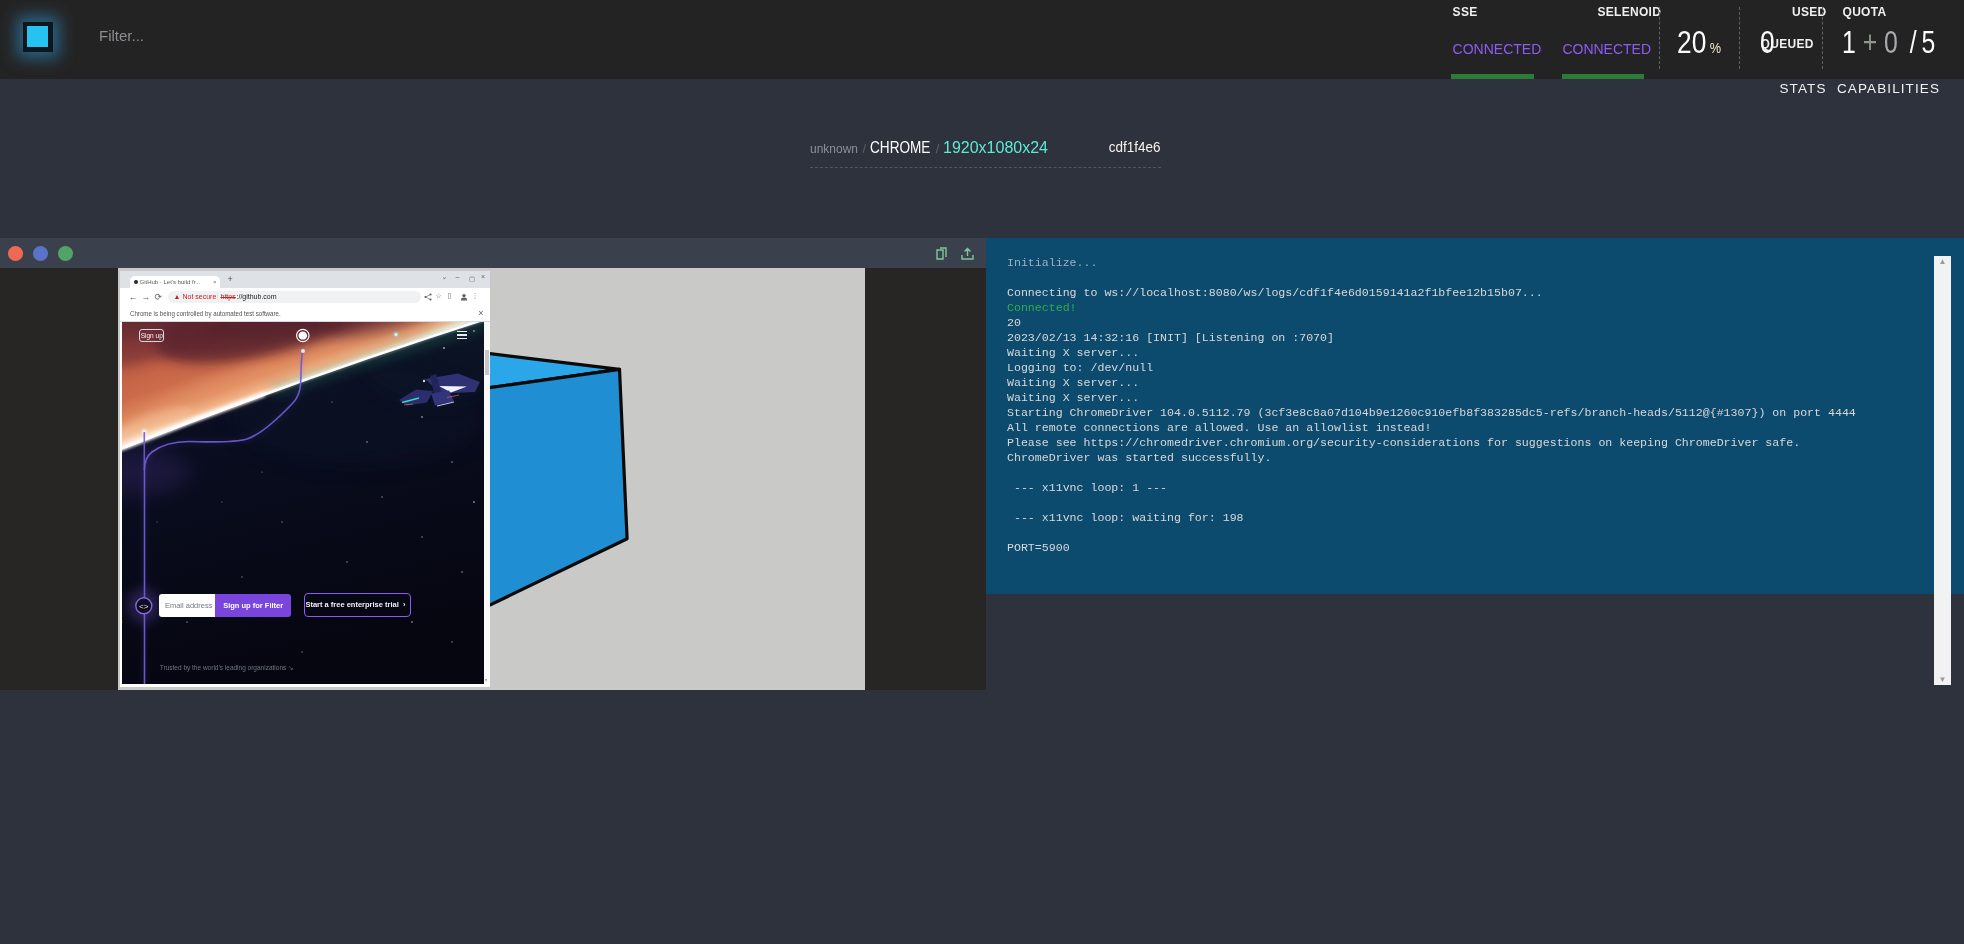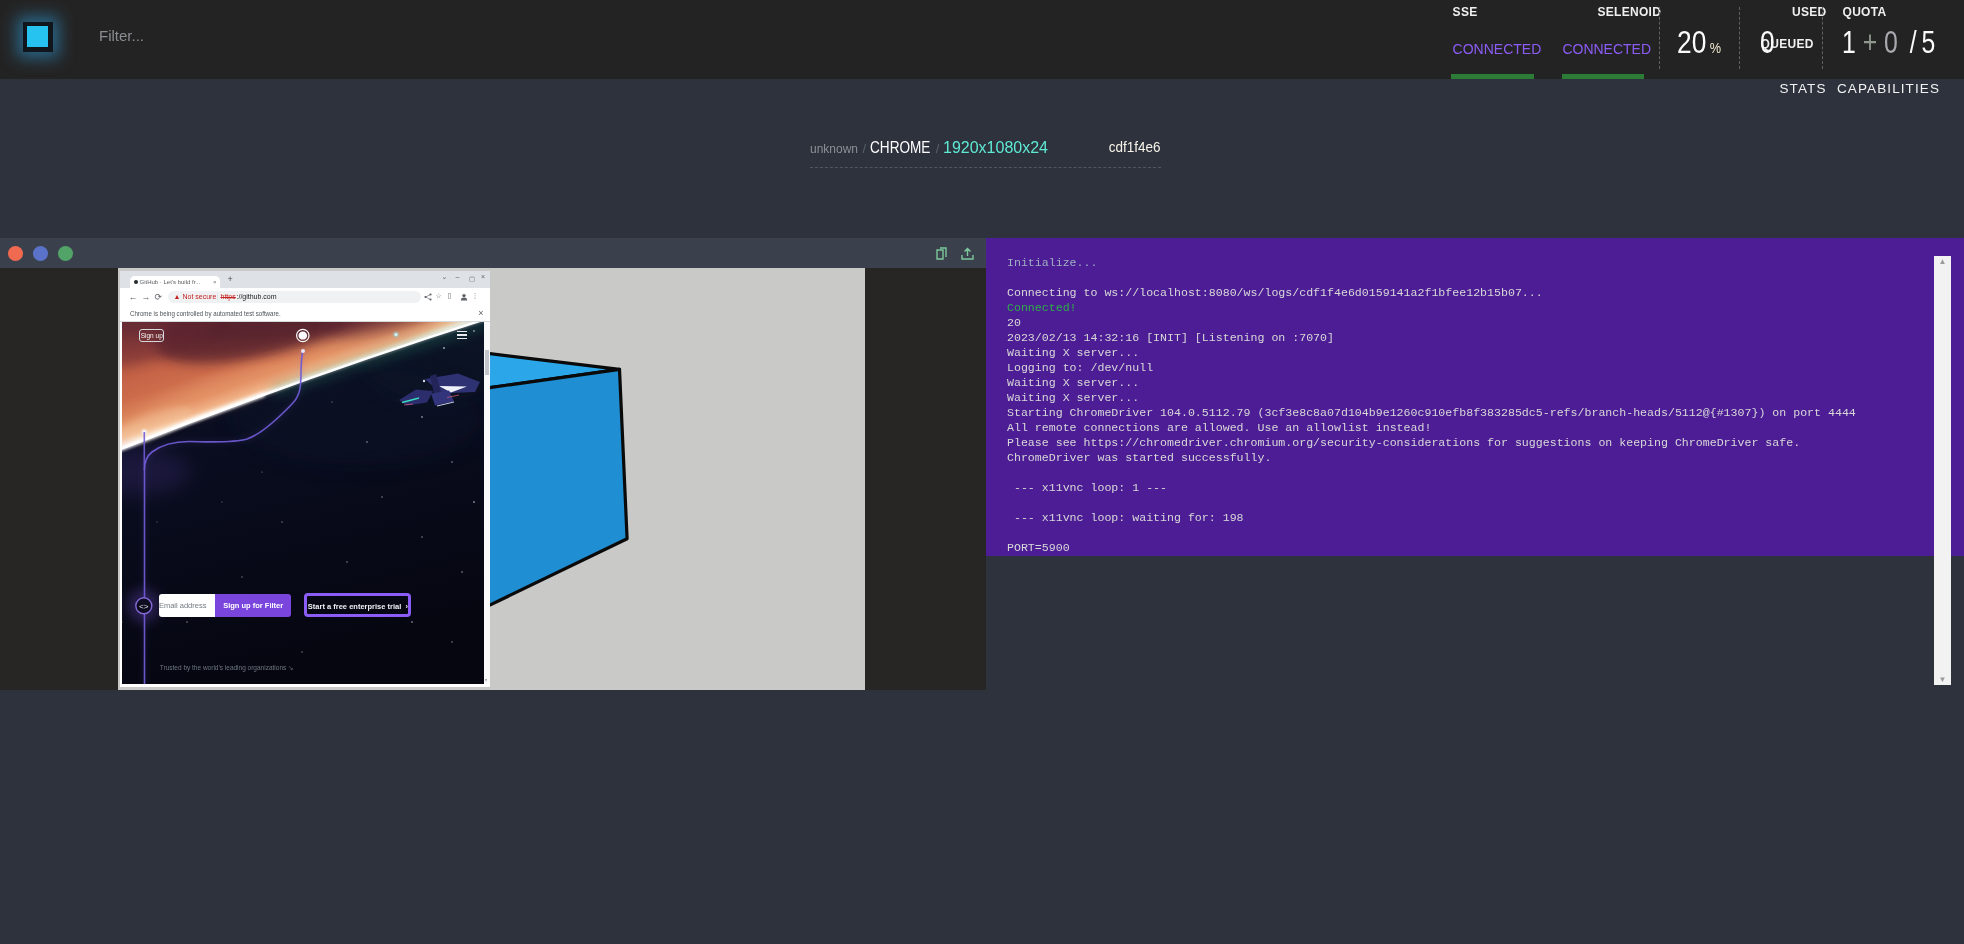--- a/index.html
+++ b/index.html
@@ -18,21 +18,21 @@
   .vsep { position:absolute; top:7px; height:62px; width:0; border-left:1px dashed #616161; }
   
   #statslinks { position:absolute; top:81px; right:24px; font-size:13.5px; color:#f2f2f2; letter-spacing:1.1px; }
   
   #session { position:absolute; left:810px; top:138px; width:351px; height:30px; border-bottom:1px dashed #51565e; }
   
   #vnc { position:absolute; left:0; top:238px; width:986px; height:452px; background:#272625; }
   #vnchead { position:absolute; left:0; top:0; width:986px; height:30px; background:#3a414c; }
   .dot { position:absolute; top:7.5px; width:15px; height:15px; border-radius:50%; }
   #screen { position:absolute; left:118px; top:30px; width:747px; height:422px; background:#c9c9c8; }
-  #log { position:absolute; left:986px; top:238px; width:978px; height:318px; background:#4c1d95; }
+  #log { position:absolute; left:986px; top:238px; width:978px; height:356px; background:#0c4a6e; }
   #log pre { position:absolute; left:21px; top:17px; font-family:"Liberation Mono", monospace;
              font-size:11.6px; line-height:15px; color:#d8d8d8; }
   #log .ini { color:#9fb0c2; }
   #log .grn { color:#2fae47; }
   #sbar { position:absolute; right:13px; top:18px; width:17px; height:429px; background:#f2f2f2; }
   #sbar:before { content:"▲"; position:absolute; top:1px; left:0; width:17px; text-align:center; font-size:8px; color:#9a9a9a; }
   #sbar:after { content:"▼"; position:absolute; bottom:1px; left:0; width:17px; text-align:center; font-size:8px; color:#9a9a9a; }
   
   #bwin { position:absolute; left:1.5px; top:3px; width:370px; height:416px; background:#fff; }
   #tabbar { position:absolute; left:0; top:0; width:370px; height:17px; background:#dee1e6; }
@@ -54,22 +54,22 @@
   #signup { left:17.4px; top:7.6px; width:24.7px; height:12.7px; border:1px solid #d6d9e0; border-radius:3px;
             color:#f2f3f5; font-size:6.5px; text-align:center; line-height:11px; white-space:nowrap; }
   #burger { left:334.5px; top:9.5px; width:10px; }
   #burger div { height:1.4px; background:#e9eaee; margin-bottom:2.1px; }
   #headline { left:37.2px; top:167px; font-size:28px; font-weight:bold; color:#fcfdff; letter-spacing:-0.3px; }
   #ghpara { left:37.8px; top:209.5px; font-size:9.8px; line-height:15.5px; color:#8e96a5; white-space:nowrap; }
   #email { left:36.9px; top:272px; width:56.4px; height:23.3px; background:#fff; border-radius:3px 0 0 3px;
            font-size:7.5px; color:#747981; line-height:23px; white-space:nowrap; overflow:hidden; }
   #pbtn { left:93.3px; top:272px; width:75.8px; height:23.3px; background:#7a45dd; border-radius:0 3px 3px 0;
           font-size:7.5px; font-weight:bold; color:#fff; text-align:center; line-height:23px; white-space:nowrap; }
-  #tbtn { left:182.4px; top:271.8px; width:107px; height:24.1px; border:3px solid #8b5cf6; border-radius:4px;
-          font-size:7.5px; font-weight:bold; color:#f0f1f4; text-align:center; line-height:22px; white-space:nowrap; }
+  #tbtn { left:182.4px; top:271.8px; width:107px; height:24.1px; border:1px solid #8b5cf6; border-radius:4px;
+          font-size:7.5px; font-weight:bold; color:#f0f1f4; line-height:22px; white-space:nowrap; }
   #ghfoot { left:37.8px; top:342.5px; font-size:6.5px; color:#6e7681; white-space:nowrap; }
   #cube { position:absolute; left:372px; top:80px; }
 </style>
 </head>
 <body>
 <div id="top">
   <div id="logo">
       <i></i>
     </div>
   <div id="filter">Filter...</div>
@@ -255,21 +255,21 @@
           <circle cx="21.8" cy="283.8" r="17" fill="#7a57d8" opacity="0.28" filter="url(#b6)"></circle>
           <circle cx="21.8" cy="283.8" r="8" fill="#0e0d20" stroke="#8468d8" stroke-width="1.4"></circle>
           <text x="21.8" y="286.6" font-size="8" fill="#e8e8f4" text-anchor="middle" font-family="Liberation Mono, monospace">&lt;&gt;</text>
         </svg>
         <div class="ov" id="signup">Sign up</div>
         <div class="ov" id="burger">
             <div></div>
             <div></div>
             <div></div>
           </div>
-        <div class="ov" id="email"><span style="">Email address</span></div>
+        <div class="ov" id="email"><span style="margin-left:6px;">Email address</span></div>
         <div class="ov" id="pbtn">Sign up for Filter</div>
         <div class="ov" id="tbtn">Start a free enterprise trial&nbsp;&nbsp;›</div>
         <div class="ov" id="ghfoot">Trusted by the world’s leading organizations ↘</div>
       </div>
       <div id="bscroll">
           <i></i>
         </div>
     </div>
     <svg id="cube" width="140" height="262" viewBox="0 0 140 262">
       <polygon points="-11,4.3 129.5,21.4 -11,41.1" fill="#2aa6e9" stroke="#0a0a0a" stroke-width="3.2" stroke-linejoin="round"></polygon>

